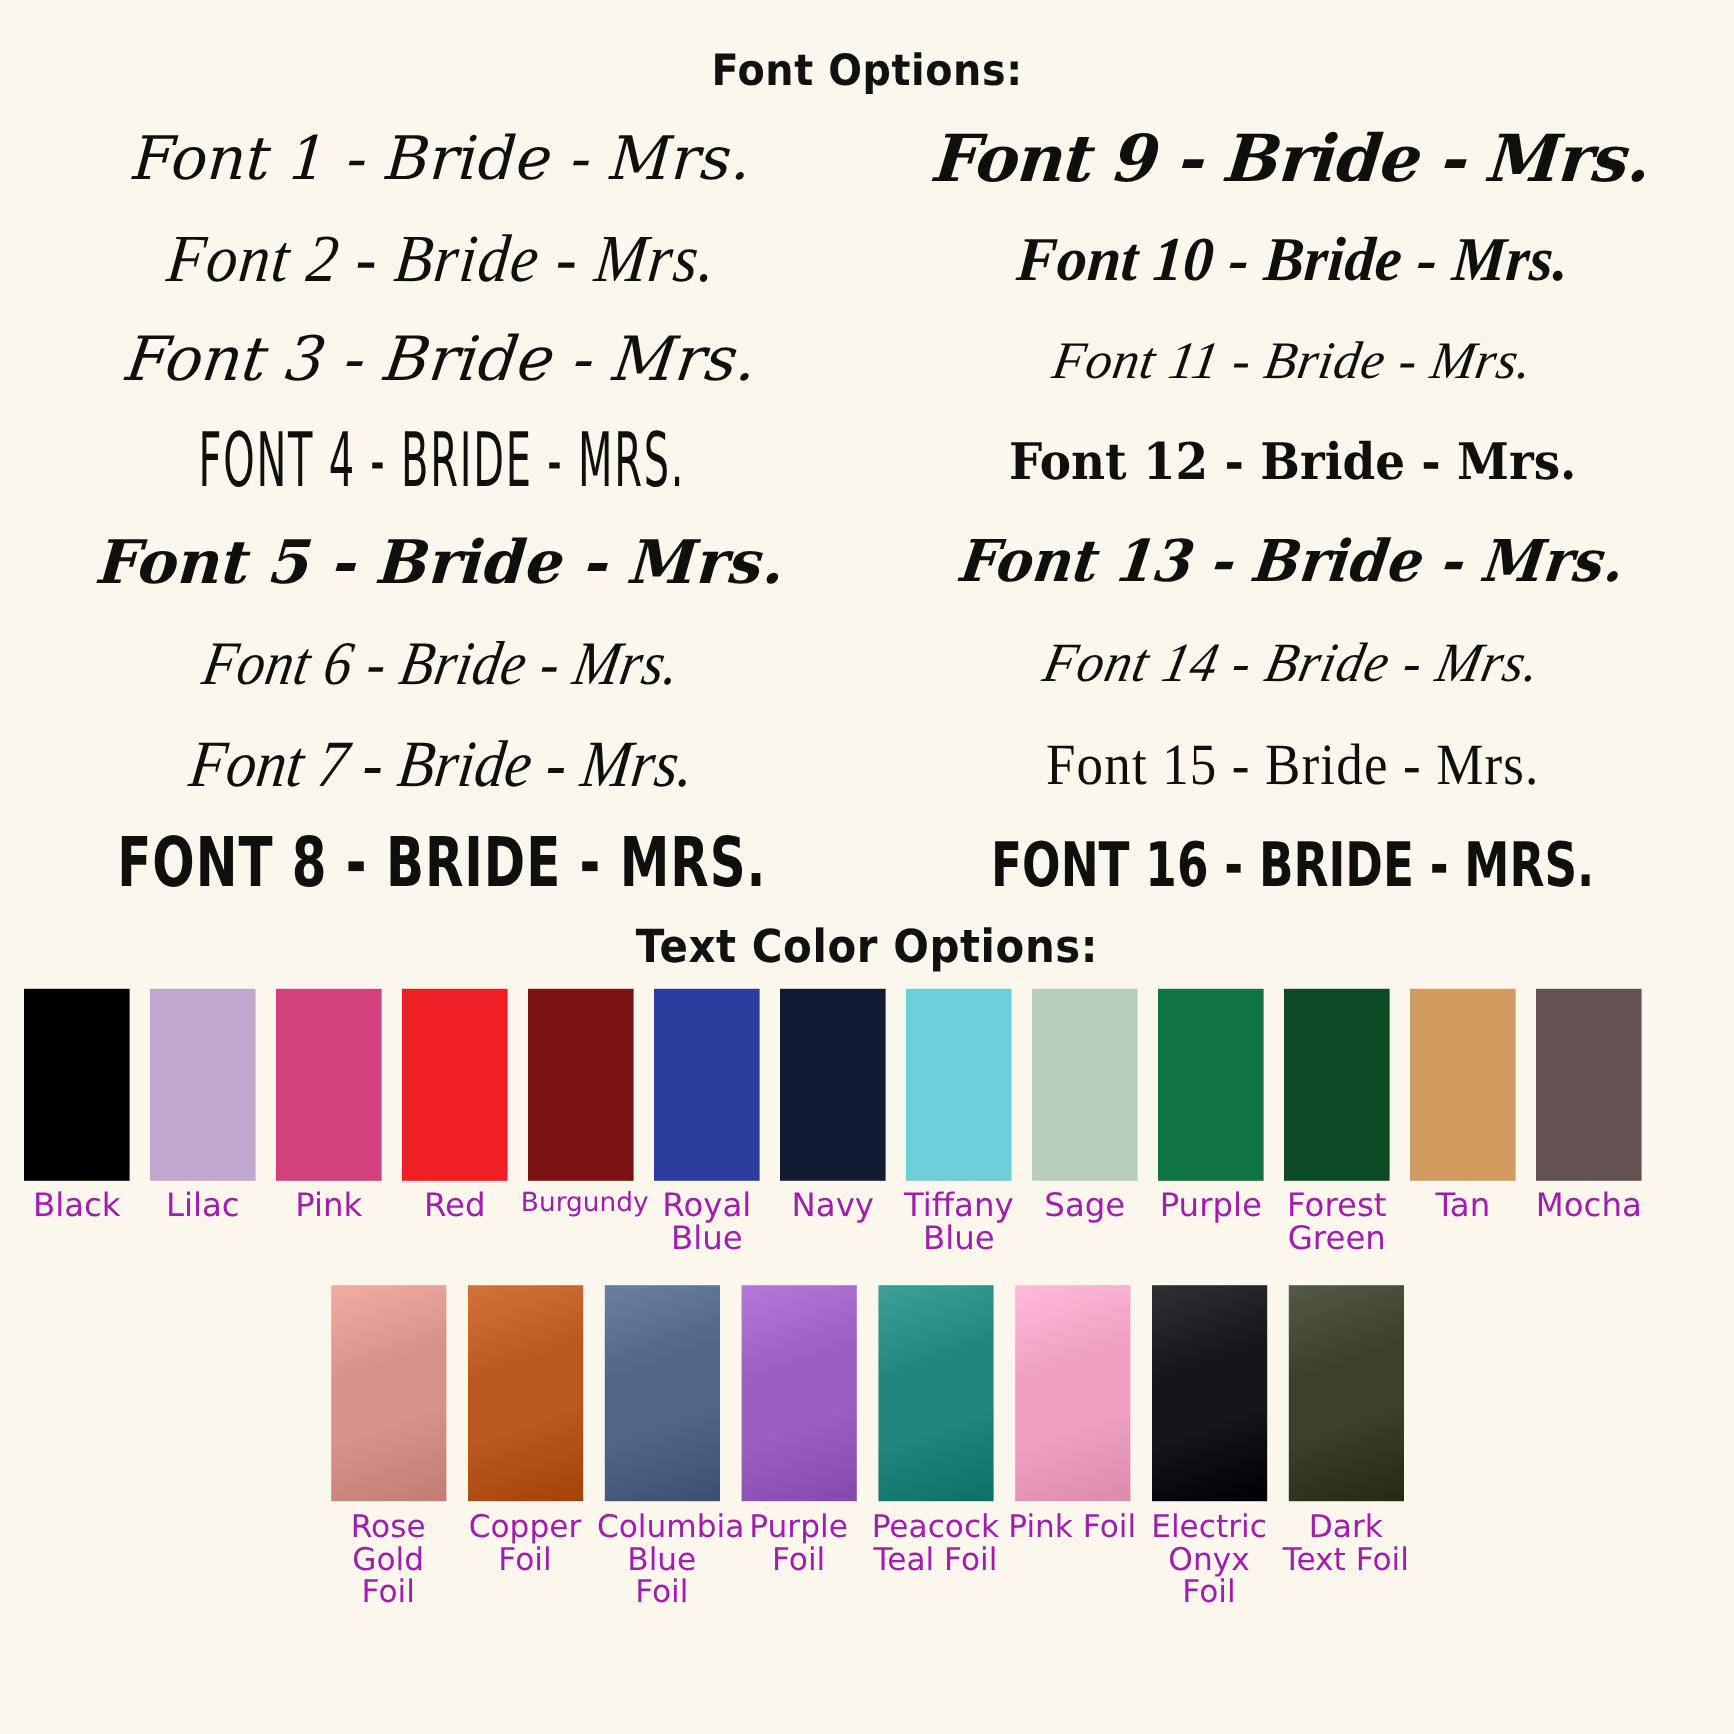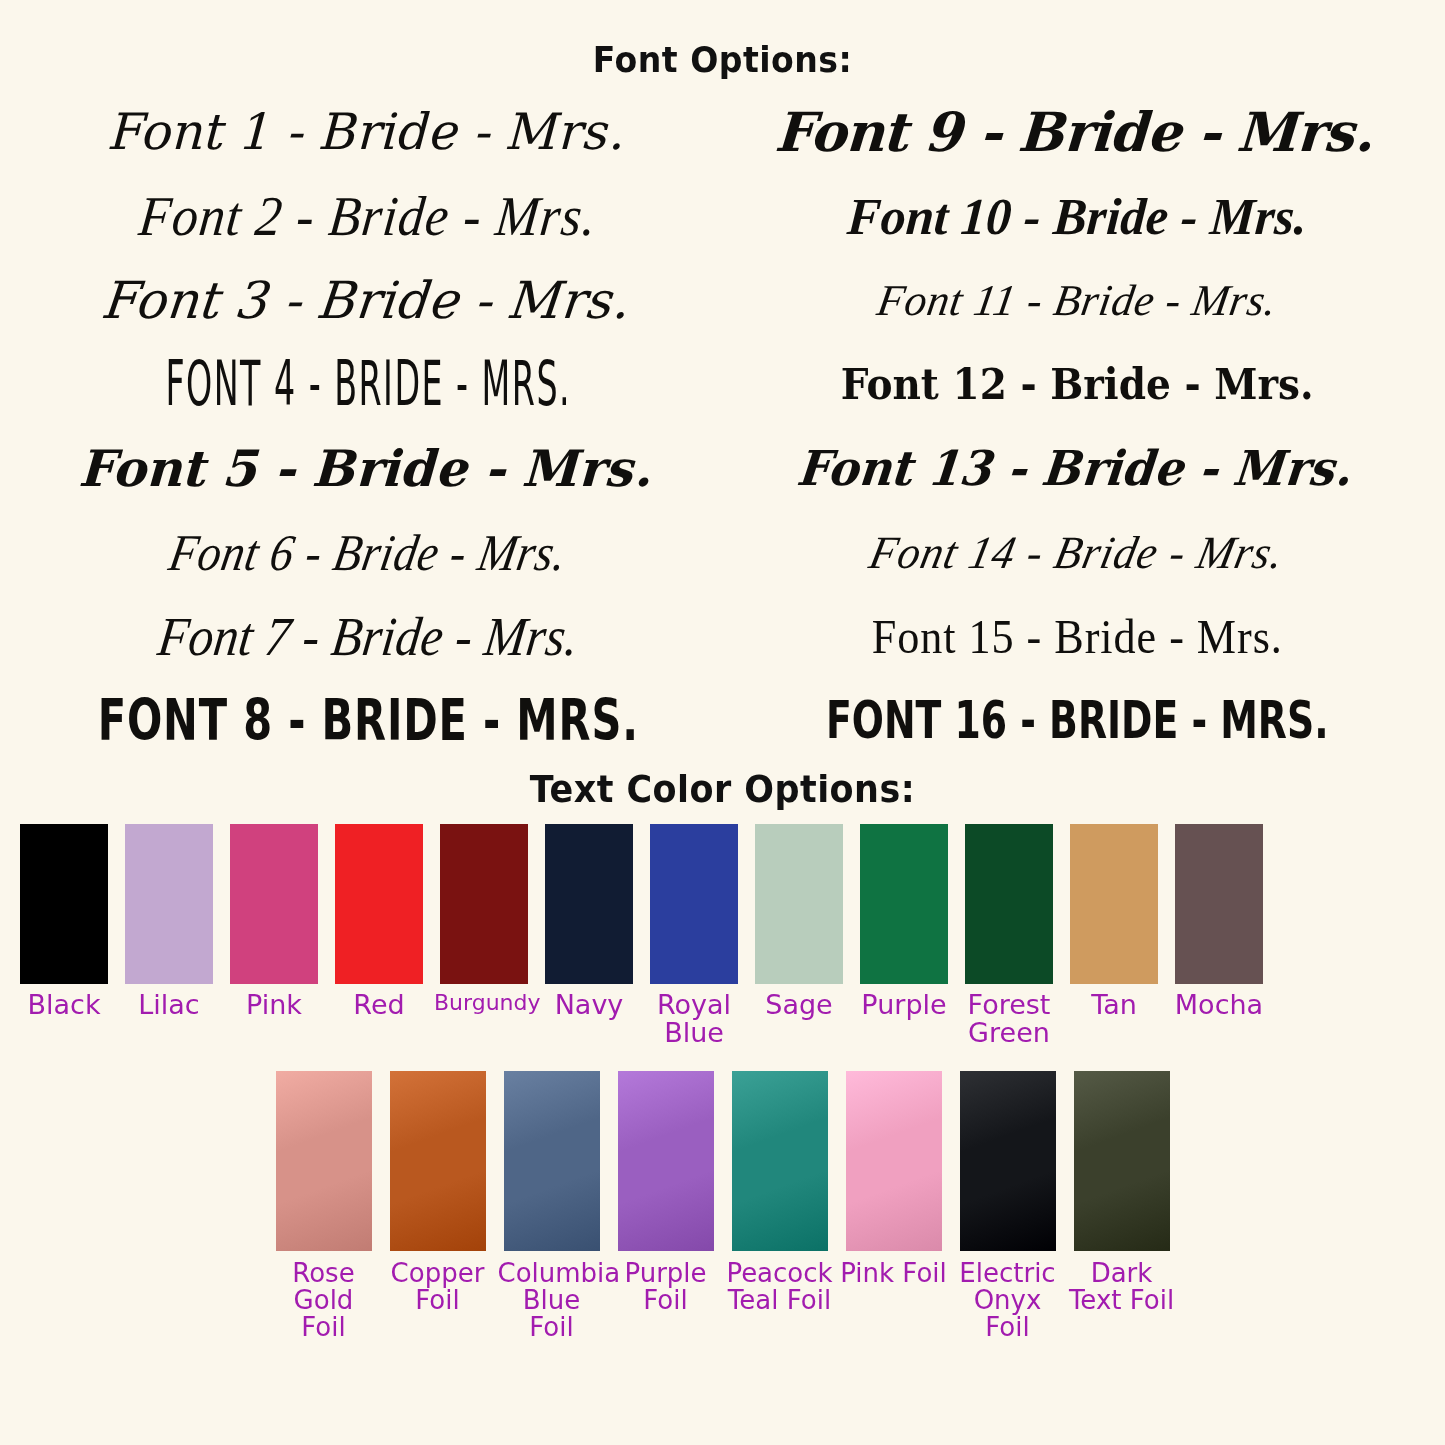--- a/index.html
+++ b/index.html
@@ -175,26 +175,30 @@
       </div>
       <div class="swatch-cell">
         <div class="swatch-chip" style="background: rgb(239, 32, 36);"></div>
         <div class="swatch-label">Red</div>
       </div>
       <div class="swatch-cell">
         <div class="swatch-chip" style="background: rgb(122, 18, 17);"></div>
         <div class="swatch-label small">Burgundy</div>
       </div>
       <div class="swatch-cell">
+        <div class="swatch-chip" style="background: rgb(43, 62, 158);"></div>
+        <div class="swatch-label">Royal Blue</div>
+      </div>
+      <div class="swatch-cell">
         <div class="swatch-chip" style="background: rgb(17, 28, 51);"></div>
         <div class="swatch-label">Navy</div>
       </div>
       <div class="swatch-cell">
-        <div class="swatch-chip" style="background: rgb(43, 62, 158);"></div>
-        <div class="swatch-label">Royal Blue</div>
+        <div class="swatch-chip" style="background: rgb(111, 206, 219);"></div>
+        <div class="swatch-label">Tiffany Blue</div>
       </div>
       <div class="swatch-cell">
         <div class="swatch-chip" style="background: rgb(184, 205, 188);"></div>
         <div class="swatch-label">Sage</div>
       </div>
       <div class="swatch-cell">
         <div class="swatch-chip" style="background: rgb(15, 115, 66);"></div>
         <div class="swatch-label">Purple</div>
       </div>
       <div class="swatch-cell">

